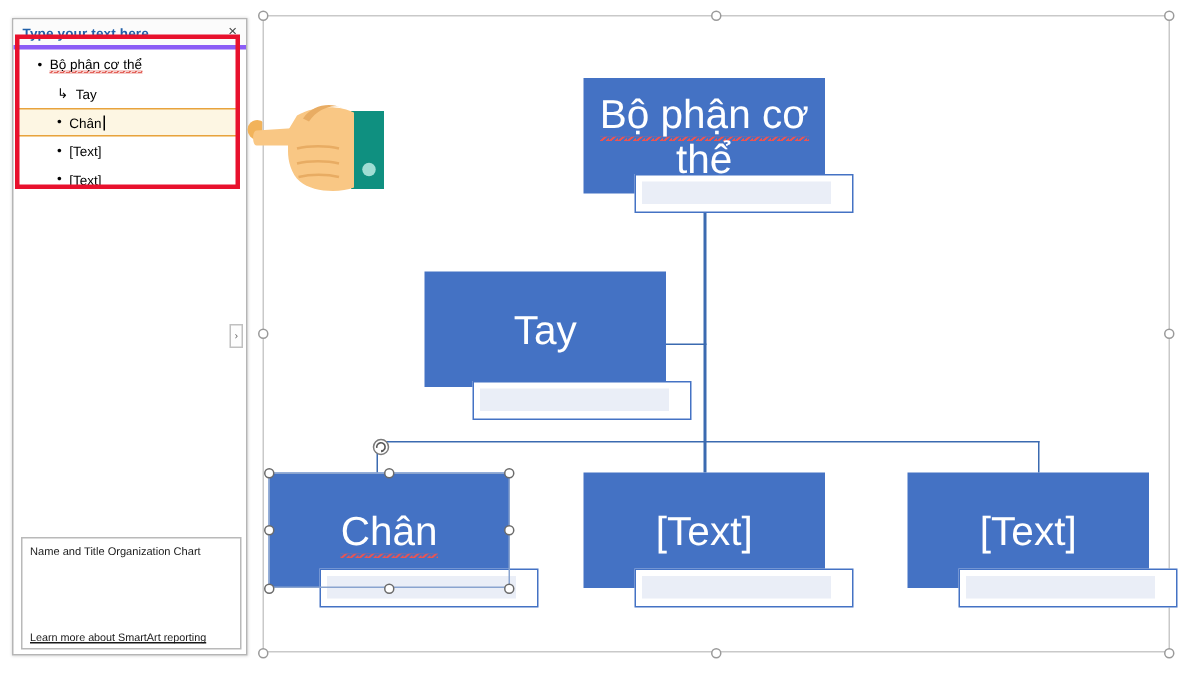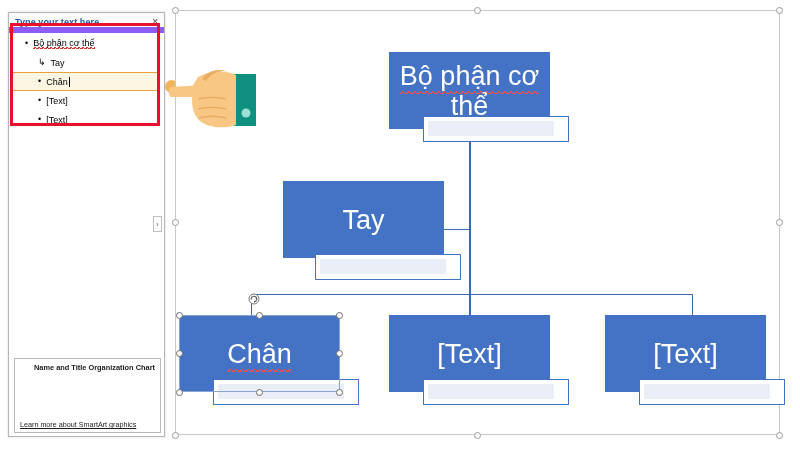--- a/index.html
+++ b/index.html
@@ -15,21 +15,21 @@
   #text-pane{
     position:absolute;left:8px;top:12px;width:157px;height:425px;
     background:#ffffff;
     border:1px solid #b5b5b5;
     box-sizing:border-box;
     box-shadow:0 0 2px rgba(0,0,0,.18);
   }
   #pane-header{
     position:absolute;left:0;top:0;width:100%;height:20px;
     background:#fbfbfb;
-    border-bottom:6px solid #8b5cf6;
+    border-bottom:3px solid #8b5cf6;
     box-sizing:border-box;
   }
   #pane-title{
     position:absolute;left:6px;top:4px;
     font-size:9px;font-weight:bold;color:#1f5fa9;
     letter-spacing:.1px;white-space:nowrap;
   }
   #pane-close{
     position:absolute;right:6px;top:3px;
     font-size:10px;color:#444;cursor:default;
@@ -92,21 +92,21 @@
   }
 
   #pane-desc{
     position:absolute;left:5px;top:345px;width:147px;height:75px;
     border:1px solid #b9b9b9;
     box-sizing:border-box;
     padding:4px 5px;
     background:#fff;
   }
   #desc-title{
-    font-size:7.4px;font-weight:bold;color:#1a1a1a;margin-bottom:2px;text-align:right;
+    font-size:7.4px;font-weight:normal;color:#1a1a1a;margin-bottom:2px;
   }
   #desc-body{
     font-size:7.2px;color:#3a3a3a;line-height:8.6px;
   }
   #desc-link{
     position:absolute;left:5px;bottom:3px;
     font-size:7.2px;color:#1a1a1a;text-decoration:underline;
   }
 
   
@@ -214,21 +214,21 @@
 
     <div class="pane-row lvl0b">
       <span class="bul">•</span>
       <span class="txt">[Text]</span>
     </div>
 
   </div>
 
   <div id="pane-desc">
     <div id="desc-title">Name and Title Organization Chart</div>
-    <div id="desc-link">Learn more about SmartArt graphics</div>
+    <div id="desc-link">Learn more about SmartArt reporting</div>
   </div>
 
 </div>
 
 <div id="pane-scroll-dot" style="left:165px;top:80px;"></div>
 
 <div id="pane-collapse">›</div>
 
 <div id="red-box"></div>
 

